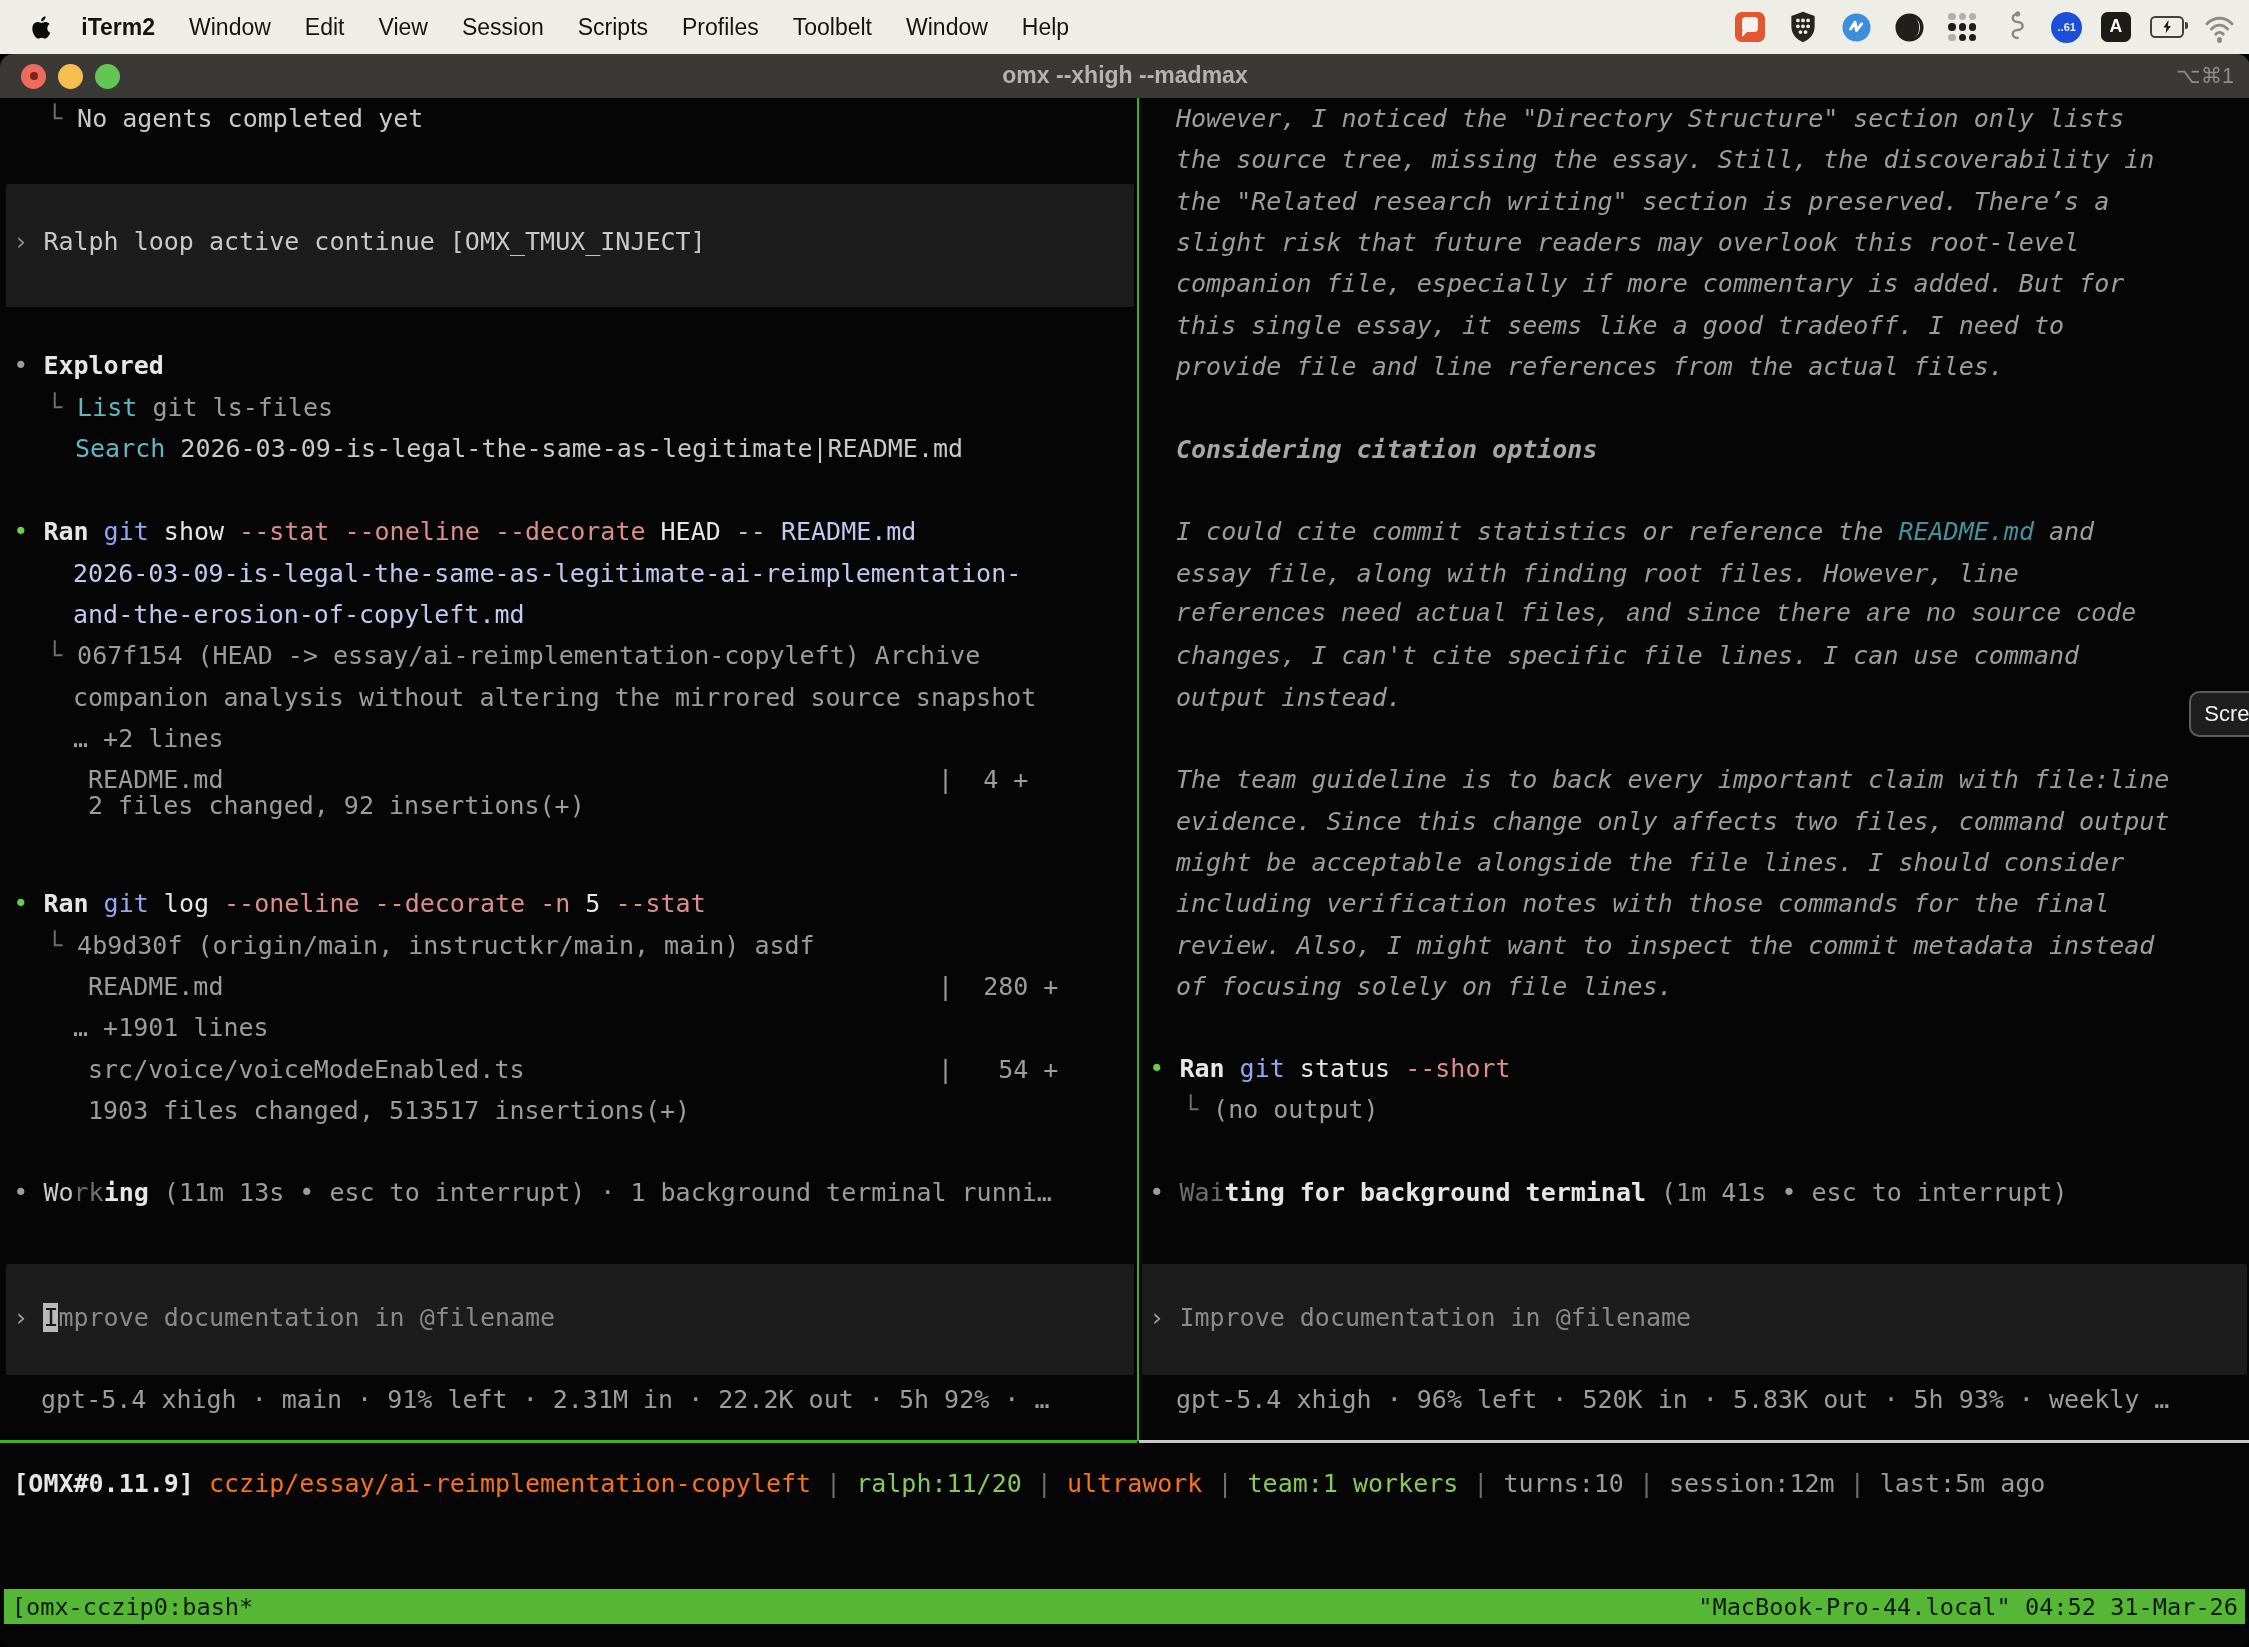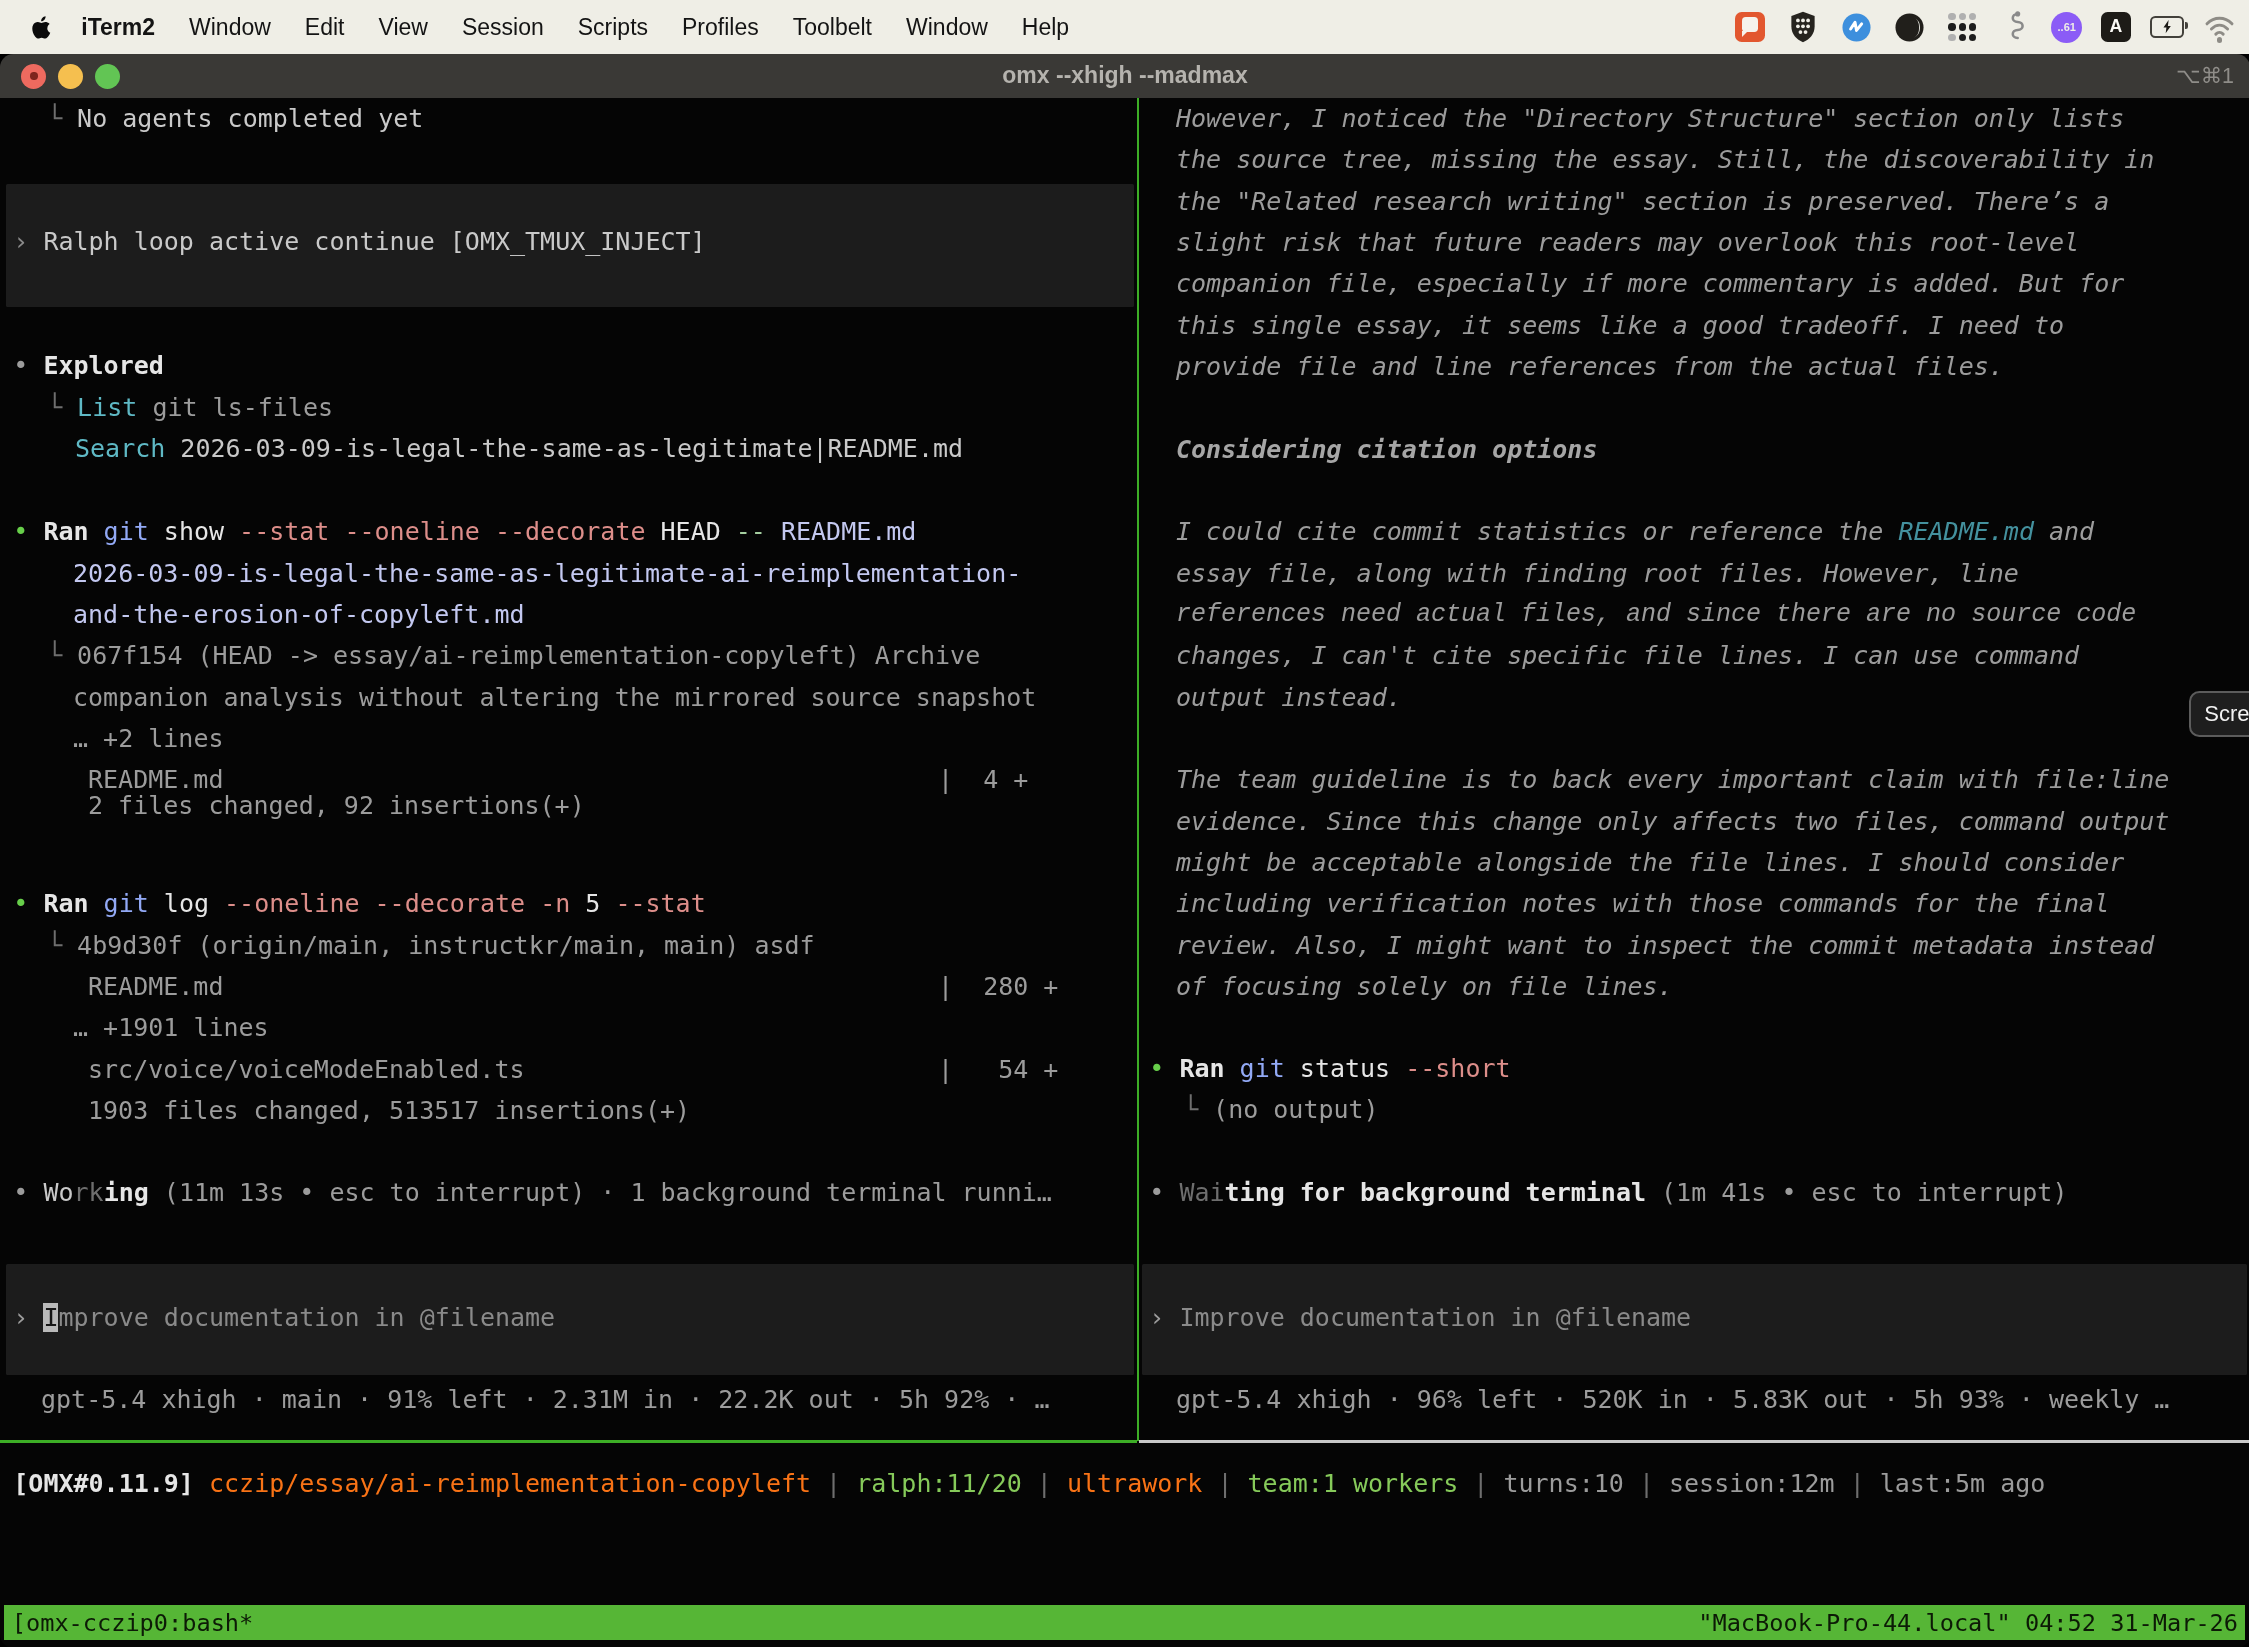--- a/index.html
+++ b/index.html
@@ -14,21 +14,21 @@
   .menuitems span{font-size:23px;padding:0 17px;color:#141414;}
   .menuitems span.bold{font-weight:700;}
   .statusicons{margin-left:auto;display:flex;align-items:center;gap:19px;margin-right:13.3px;}
   .ic{width:34px;height:34px;display:flex;align-items:center;justify-content:center;position:relative;}
   .chatic{width:29.5px;height:29.5px;background:#e2572f;border-radius:6.6px;position:relative;}
   .chatic::after{content:"";position:absolute;left:6.6px;top:5.2px;width:16px;height:14.8px;background:#f6f3ec;border-radius:3.7px;}
   .chatic::before{content:"";position:absolute;left:6.6px;top:19px;width:0;height:0;
     border:3.7px solid transparent;border-left-color:#f6f3ec;border-top-color:#f6f3ec;}
   .dots{display:grid;grid-template-columns:repeat(3,7.4px);grid-template-rows:repeat(3,7.4px);gap:3px;}
   .dots i{width:7.4px;height:7.4px;border-radius:50%;display:block;}
-  .circ61{width:31px;height:31px;border-radius:50%;background:#8b5cf6;color:#efeee7;
+  .circ61{width:31px;height:31px;border-radius:50%;background:#1d4ed8;color:#efeee7;
           font:600 11px/1 "Liberation Sans",sans-serif;display:flex;align-items:center;justify-content:center;}
   .keyA{width:29.5px;height:29.5px;border-radius:6.6px;background:#1d1b17;color:#fbfaf6;
         font:700 17.7px/1 "Liberation Sans",sans-serif;display:flex;align-items:center;justify-content:center;}
   .batt{width:34px;height:17.7px;border:2.2px solid #43413b;border-radius:5.2px;position:relative;
         display:flex;align-items:center;justify-content:center;}
   .batt::after{content:"";position:absolute;right:-5.9px;top:3.7px;width:3px;height:7.4px;background:#43413b;border-radius:0 2.2px 2.2px 0;}
 
   
   .window{position:absolute;top:54px;left:0;width:2250px;height:1594px;background:#050505;
           border-radius:13.3px;overflow:hidden;}
@@ -63,21 +63,21 @@
   .c-cur{background:#b9b9b9;color:#161616;}
 
   .scre{position:absolute;left:1050px;top:593px;width:89px;height:46px;background:#1e1e1e;
         border:2.2px solid #5c5c5c;border-radius:10.3px;color:#f2f2f2;
         font:400 22px/41px "Liberation Sans",sans-serif;padding-left:13.3px;box-sizing:border-box;}
 
   .omxline{position:absolute;left:13.3px;top:1412px;width:2222px;height:41px;}
 
   .tmuxbar{position:absolute;left:4.4px;top:1535px;width:2241px;height:35px;background:#56b636;
            display:flex;align-items:center;justify-content:space-between;
-           font:400 23.6px "DejaVu Sans Mono",monospace;color:#0c1a06;margin-top:16px;}
+           font:400 23.6px "DejaVu Sans Mono",monospace;color:#0c1a06;}
   .tmuxbar .lt{margin-left:7.4px;white-space:pre;}
   .tmuxbar .rt{margin-right:7.4px;white-space:pre;}
 </style>
 </head>
 <body>
 
 <div class="menubar">
   <span class="apple">
     <svg width="22" height="25" viewBox="0 0 24 26" aria-hidden="true">
       <path fill="#0b0b0b" d="M16.7 13.9c0-3 2.5-4.5 2.6-4.6-1.4-2.1-3.6-2.3-4.4-2.4-1.9-.2-3.6 1.1-4.6 1.1-1 0-2.4-1.1-4-1-2 0-3.9 1.2-5 3-2.1 3.7-.5 9.1 1.5 12.1 1 1.4 2.2 3.1 3.8 3 1.5-.1 2.1-1 3.9-1s2.4 1 4 .9c1.6 0 2.7-1.5 3.7-2.9 1.2-1.7 1.6-3.3 1.7-3.4-.1 0-3.2-1.2-3.2-4.8zM13.6 4.6c.8-1 1.4-2.4 1.2-3.8-1.2.1-2.7.8-3.5 1.8-.8.9-1.5 2.3-1.3 3.7 1.4.1 2.8-.7 3.6-1.7z"></path>

